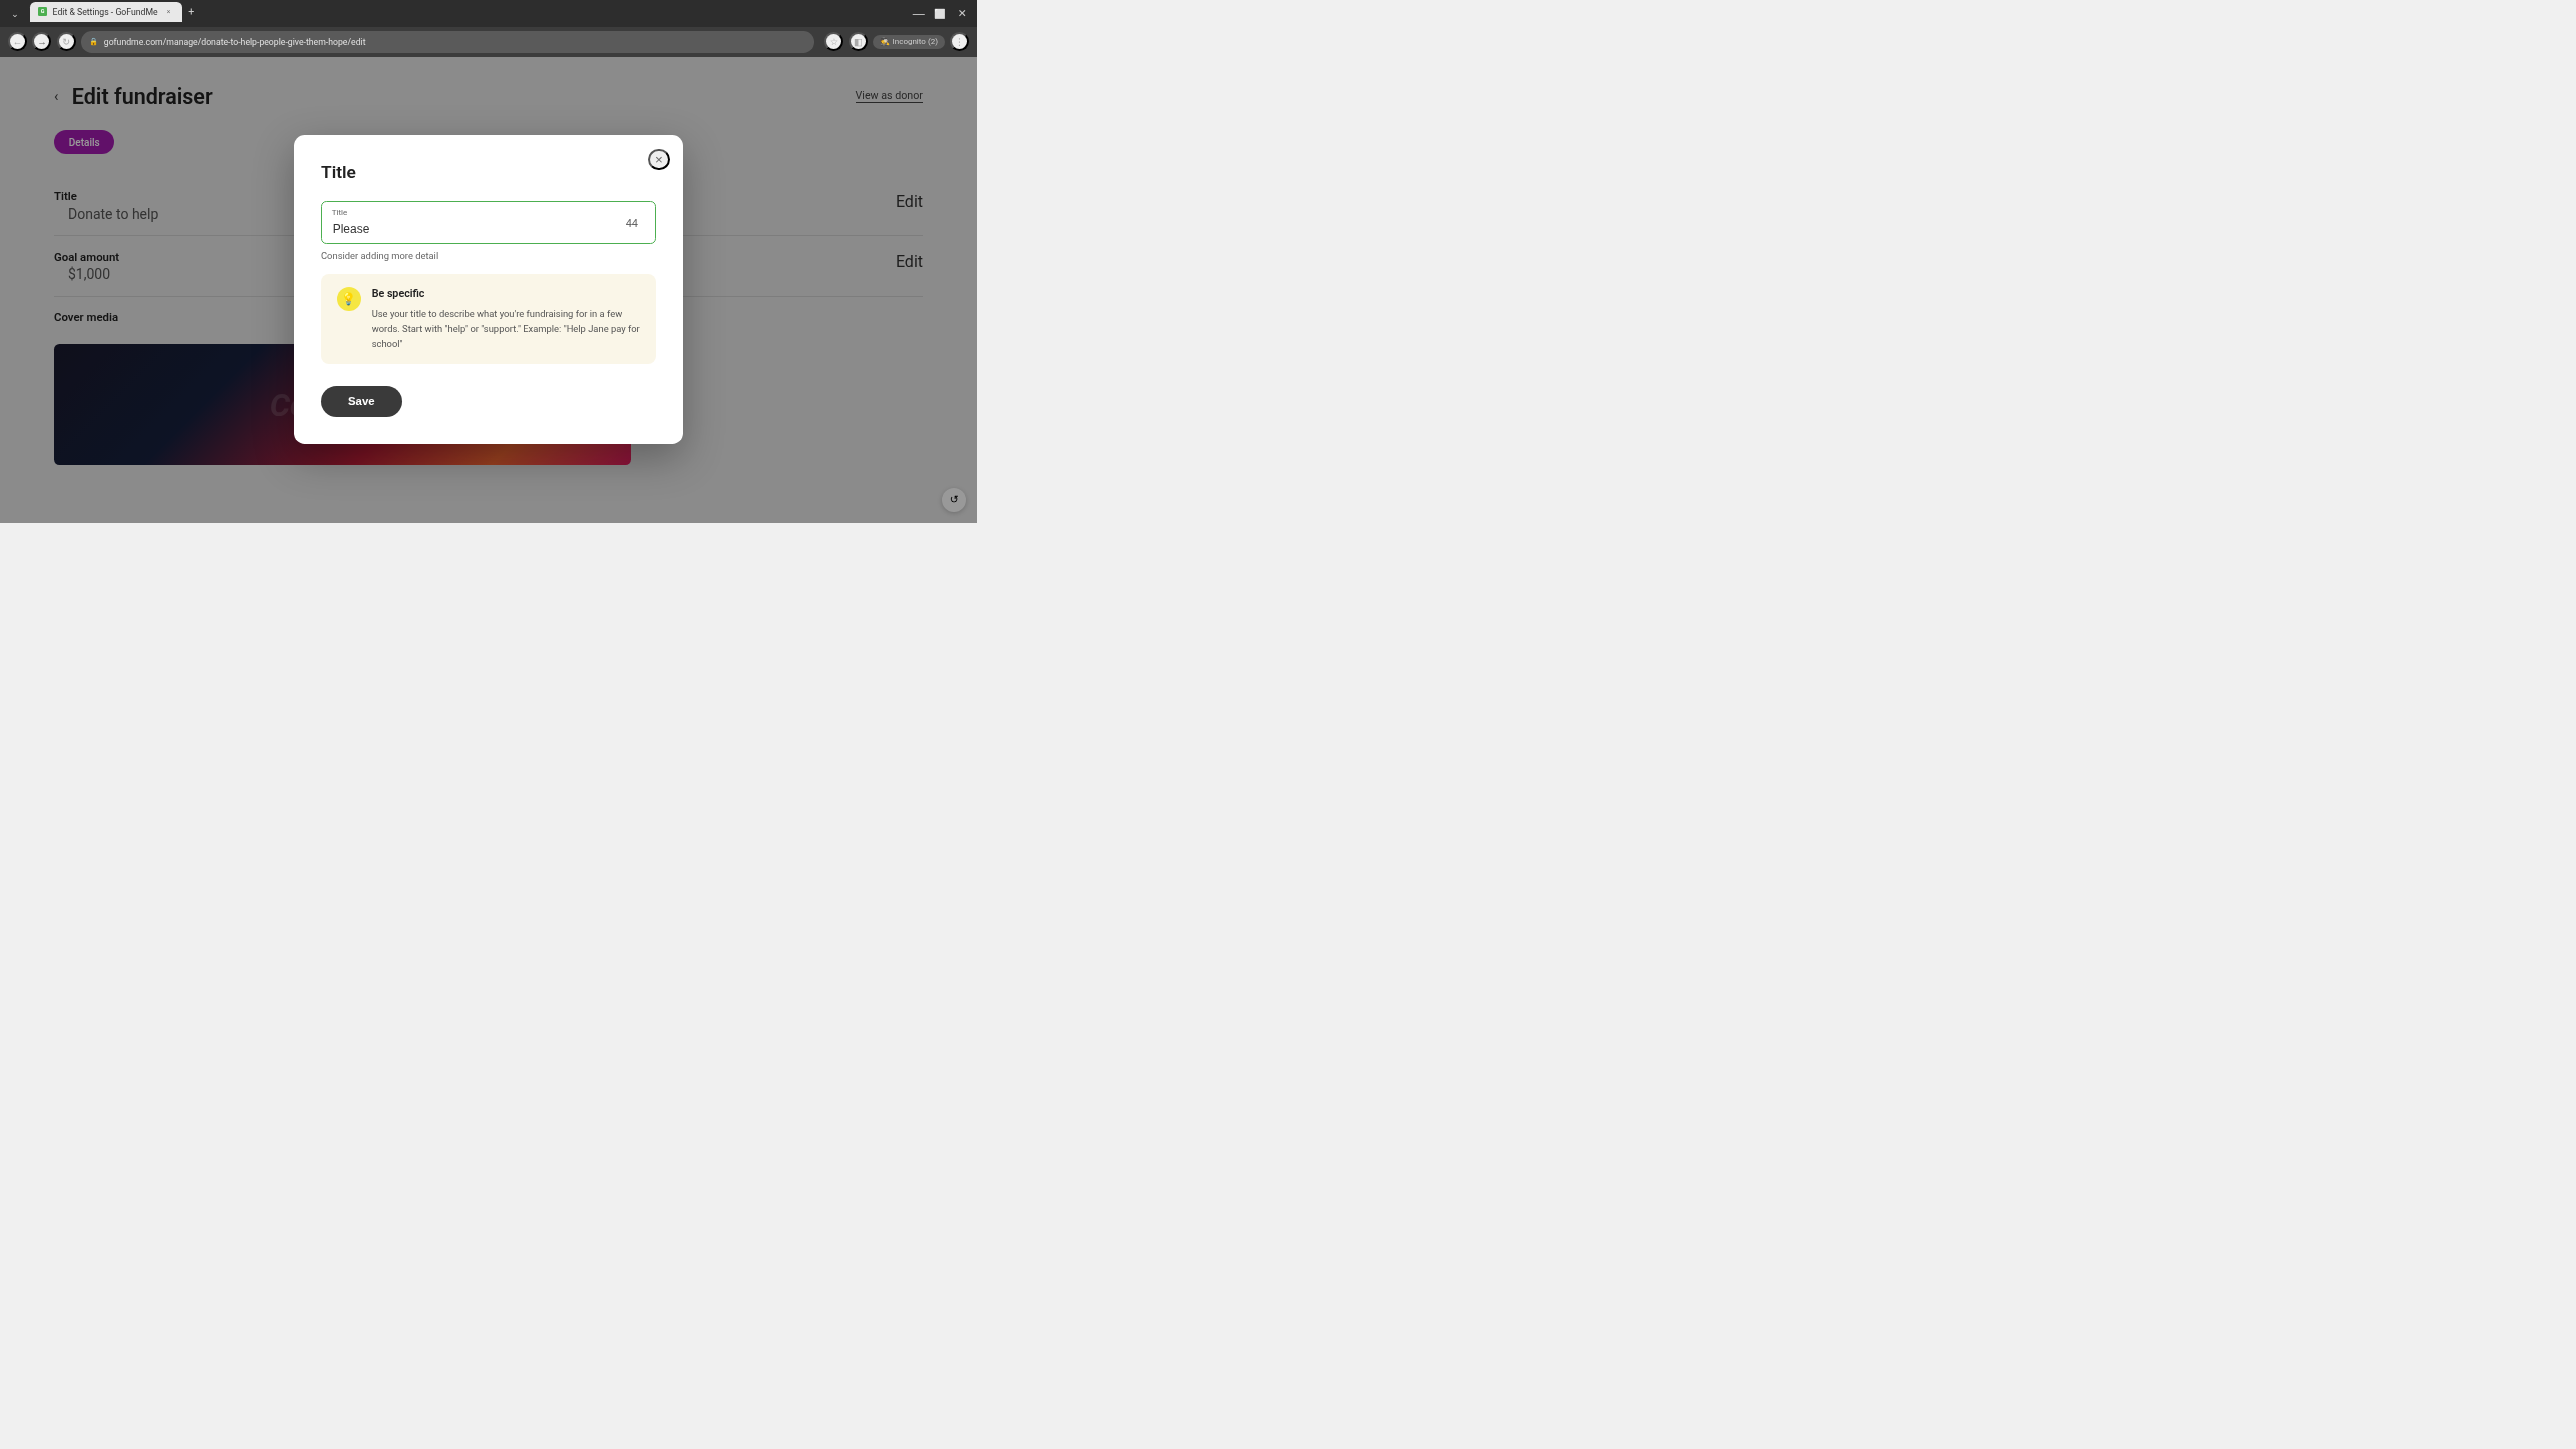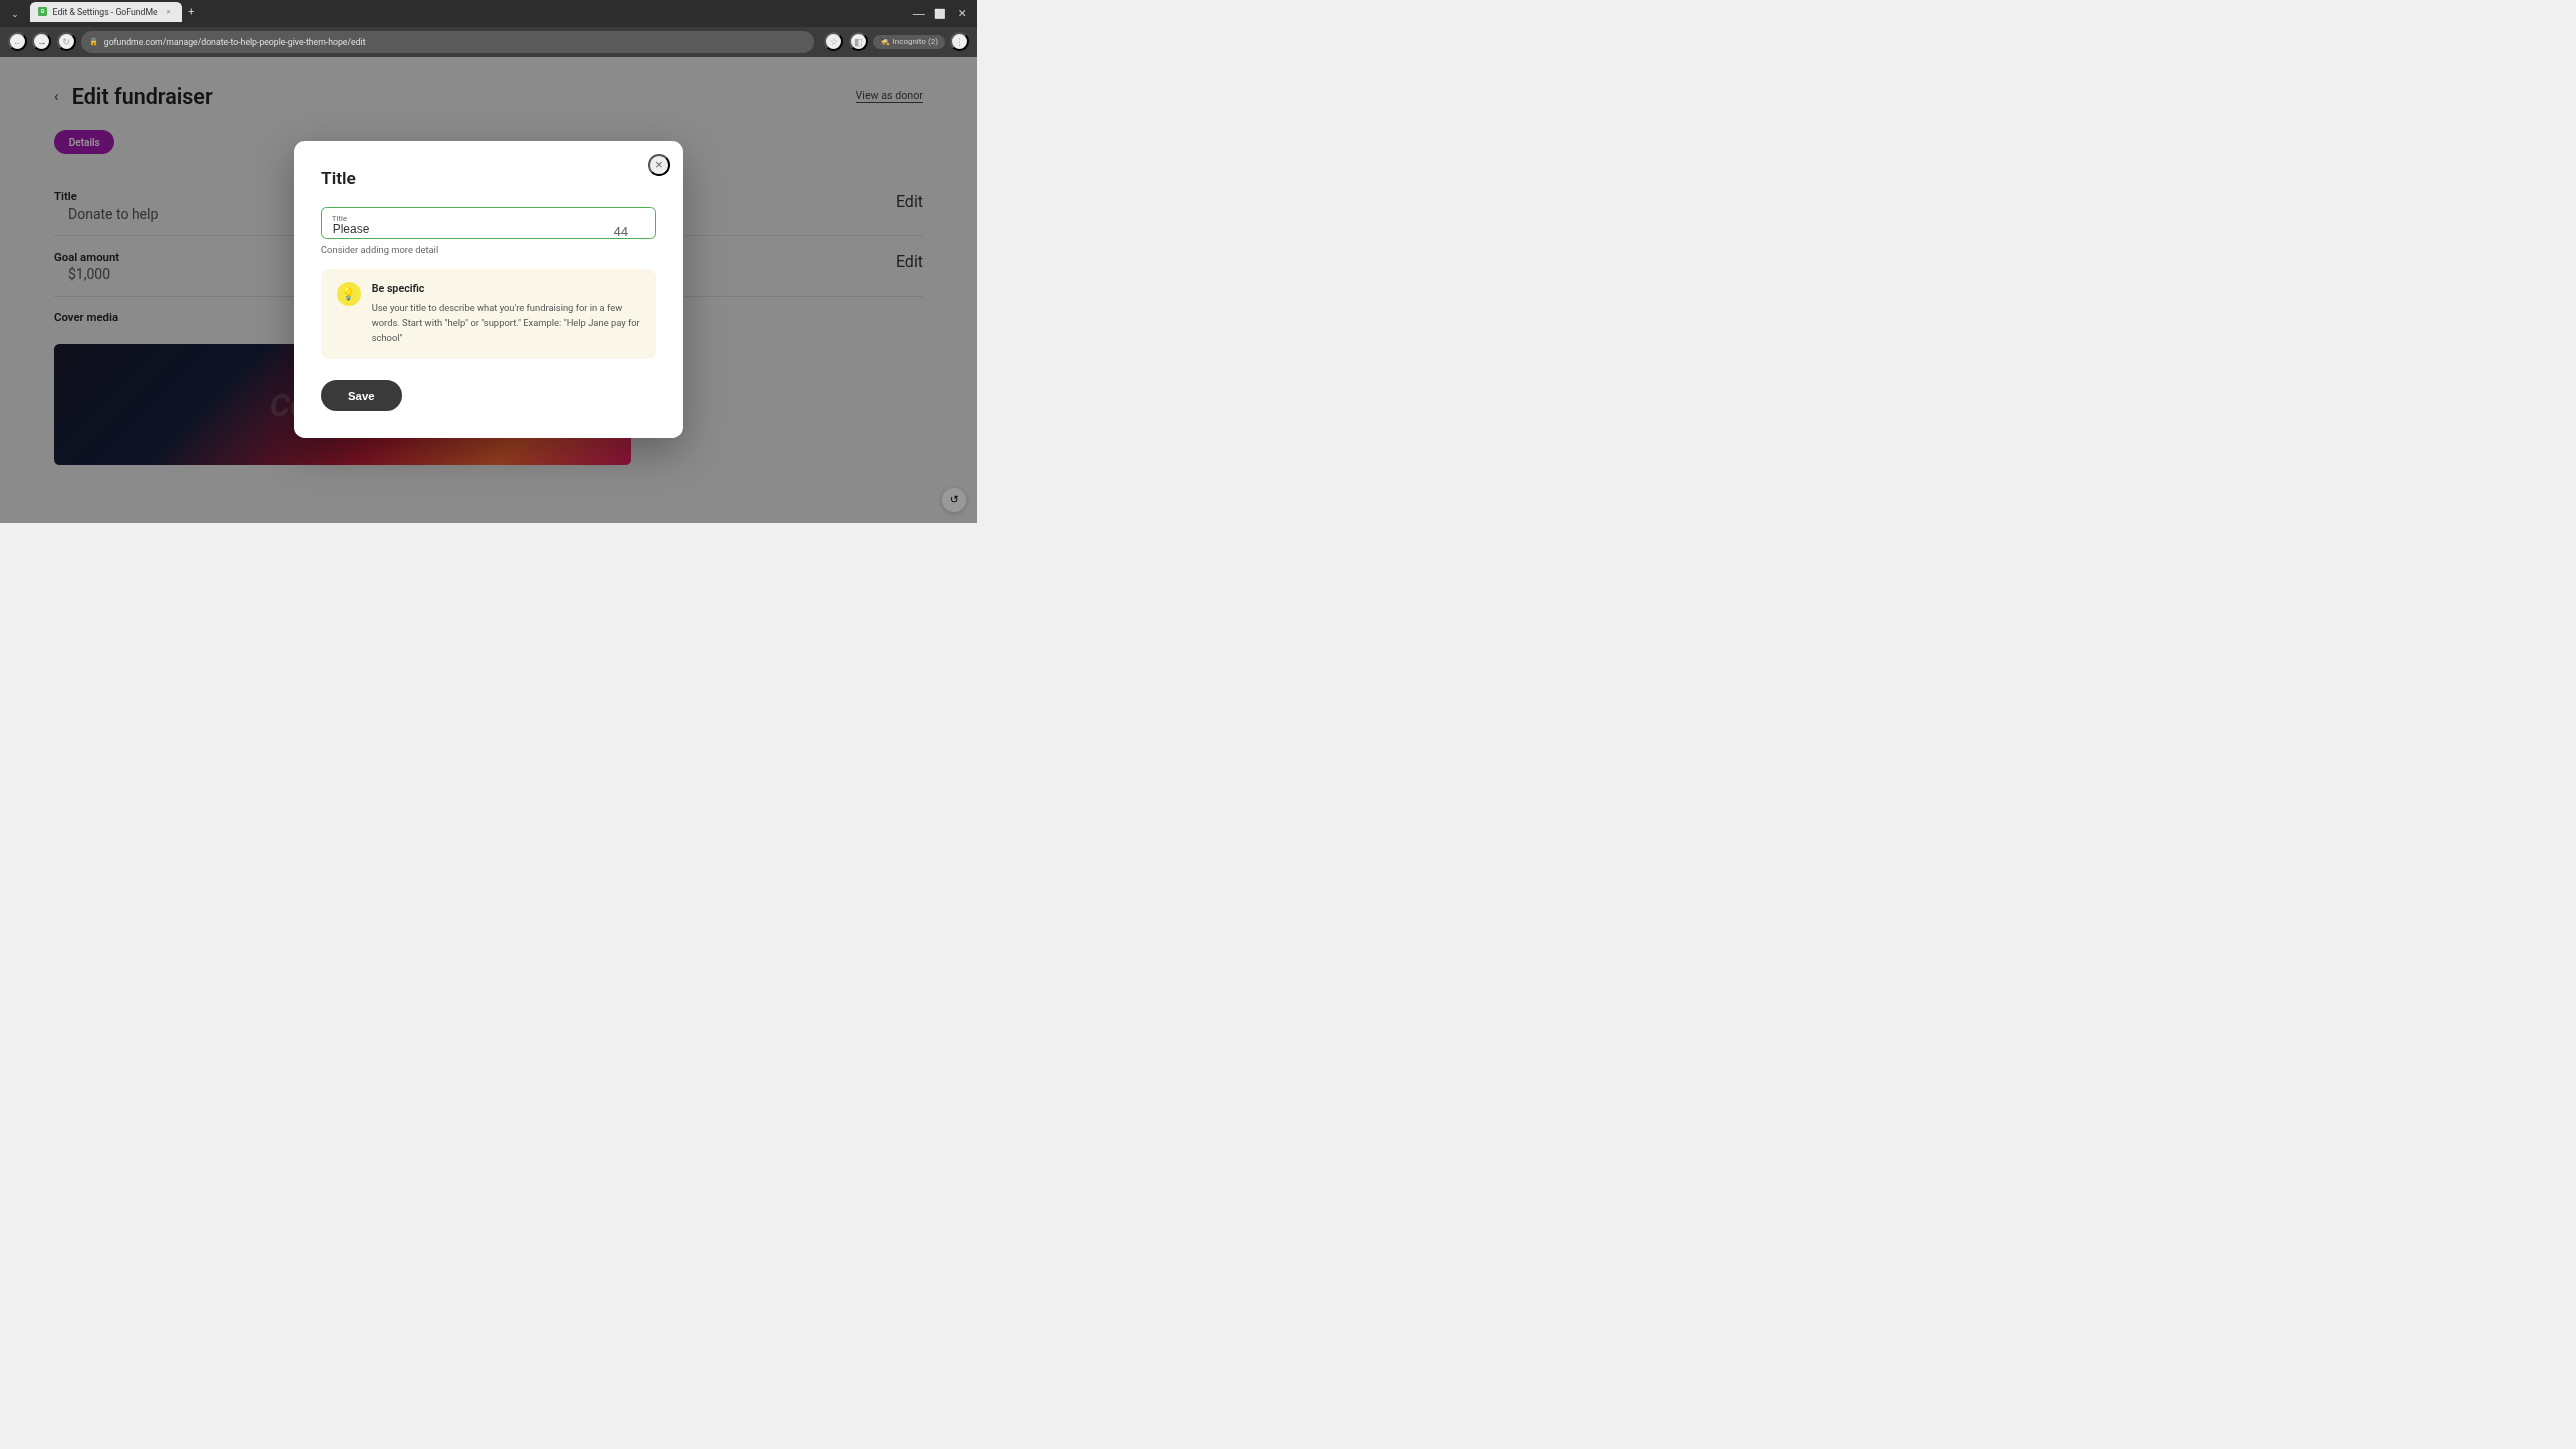--- a/index.html
+++ b/index.html
@@ -359,37 +359,36 @@
     }
     .input-label {
       position: absolute;
       top: 6.7px;
       left: 10.7px;
       font-size: 8px;
       color: #666;
     }
     .title-input {
       width: 100%;
-      height: 32px;
+      height: 43px;
       border: 1.3px solid #4caf50;
       border-radius: 5.4px;
       padding: 19px 40px 6.7px 10.7px;
       font-size: 12px;
       color: #333;
       outline: none;
       background: #fff;
     }
     .char-count {
       position: absolute;
-      right: 28px;
+      right: 18px;
       top: 50%;
       transform: translateY(-50%);
-      font-size: 13px;
+      font-size: 11px;
       color: #666;
-      margin-top: 8px;
     }
     .hint-text {
       font-size: 9.4px;
       color: #666;
       margin-bottom: 13.4px;
     }
     .tip-box {
       background: #faf6e8;
       border-radius: 8px;
       padding: 13.4px 16px;

